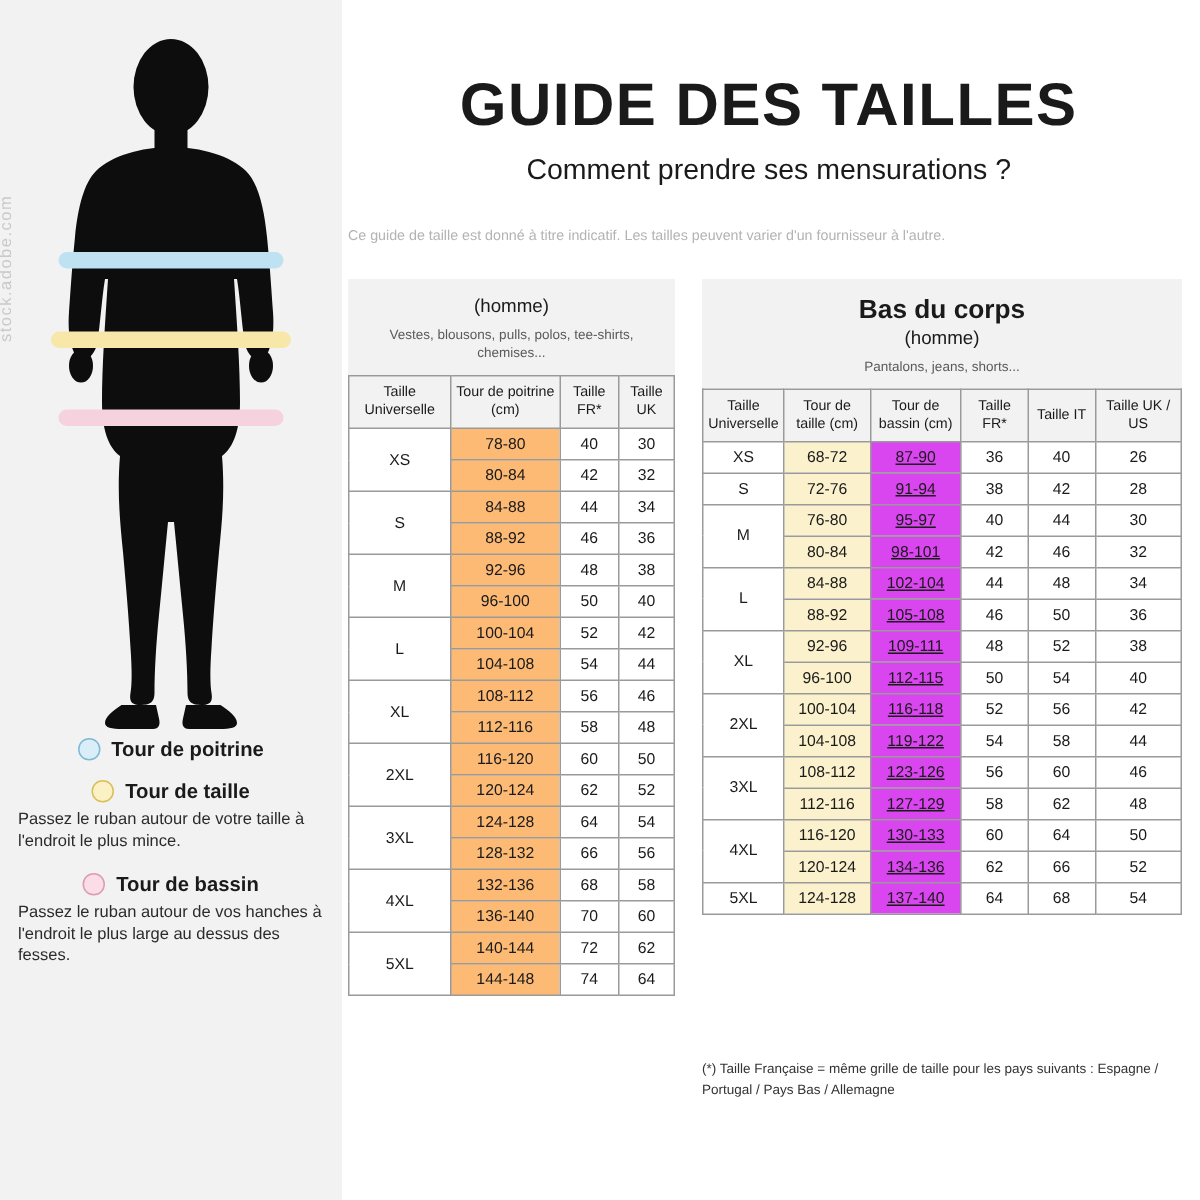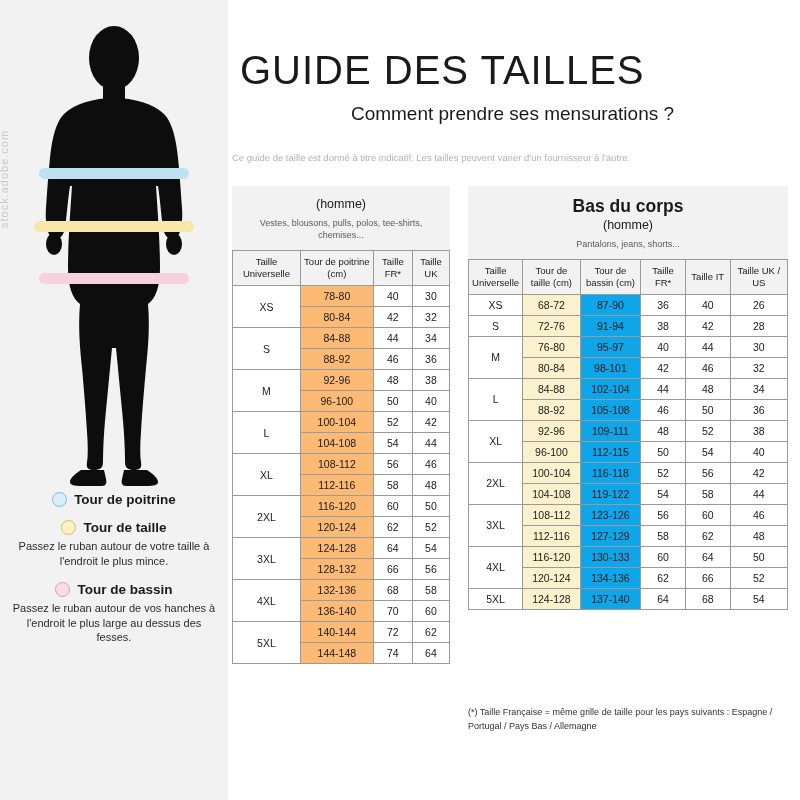--- a/index.html
+++ b/index.html
@@ -34,36 +34,36 @@
   .tape-hips  { top:255px; width:150px; background:#f6d2de; }
 
   .watermark {
     position:absolute; left:-2px; top:228px;
     font-size:11px; color:#c9c9c9; letter-spacing:1px;
     transform:rotate(-90deg); transform-origin:left top;
     white-space:nowrap;
   }
 
   .legend { position:absolute; left:0; top:492px; width:228px; padding:0 12px; }
-  .legend-block { text-align:center; margin-bottom:13px; }
+  .legend-block { margin-bottom:13px; }
   .legend-head {
     display:flex; align-items:center; justify-content:center; gap:7px;
     font-size:13.5px; font-weight:bold; margin-bottom:4px;
   }
   .dot { width:15px; height:15px; border-radius:50%; display:inline-block; }
   .dot-chest { background:#d9eef8; border:1.4px solid #7fb9d6; }
   .dot-waist { background:#fbf1c5; border:1.4px solid #d9bf5a; }
   .dot-hips  { background:#fbdde7; border:1.4px solid #dd9bb2; }
   .legend-text { font-size:11px; line-height:1.35; color:#2b2b2b; }
 
   
   .title {
     position:absolute; left:240px; top:48px; width:545px;
-    text-align:left;
-    font-size:40px; font-weight:normal; letter-spacing:1px;
+    text-align:center;
+    font-size:40px; font-weight:bold; letter-spacing:1px;
   }
   .subtitle {
     position:absolute; left:240px; top:103px; width:545px;
     text-align:center; font-size:19px; font-weight:normal; color:#1a1a1a;
   }
   .disclaimer {
     position:absolute; left:232px; top:152px; width:560px;
     text-align:left; font-size:9.5px; color:#b3b3b3;
   }
 
@@ -91,21 +91,21 @@
     font-size:9.5px;
     height:auto;
     padding:5px 2px;
     line-height:1.25;
     vertical-align:middle;
     font-weight:normal;
   }
   td.size { font-size:10.5px; }
   td.chest { background:#fdba74; }
   td.waist { background:#fbf2cd; }
-  td.hips  { background:#0ea5e9; }
+  td.hips  { background:#d946ef;text-decoration:underline; }
 
   .footnote {
     position:absolute; left:468px; top:706px; width:320px;
     text-align:left; font-size:9px; color:#333; line-height:1.5;
   }
 </style>
 </head>
 <body>
 
 <div class="left-panel">

